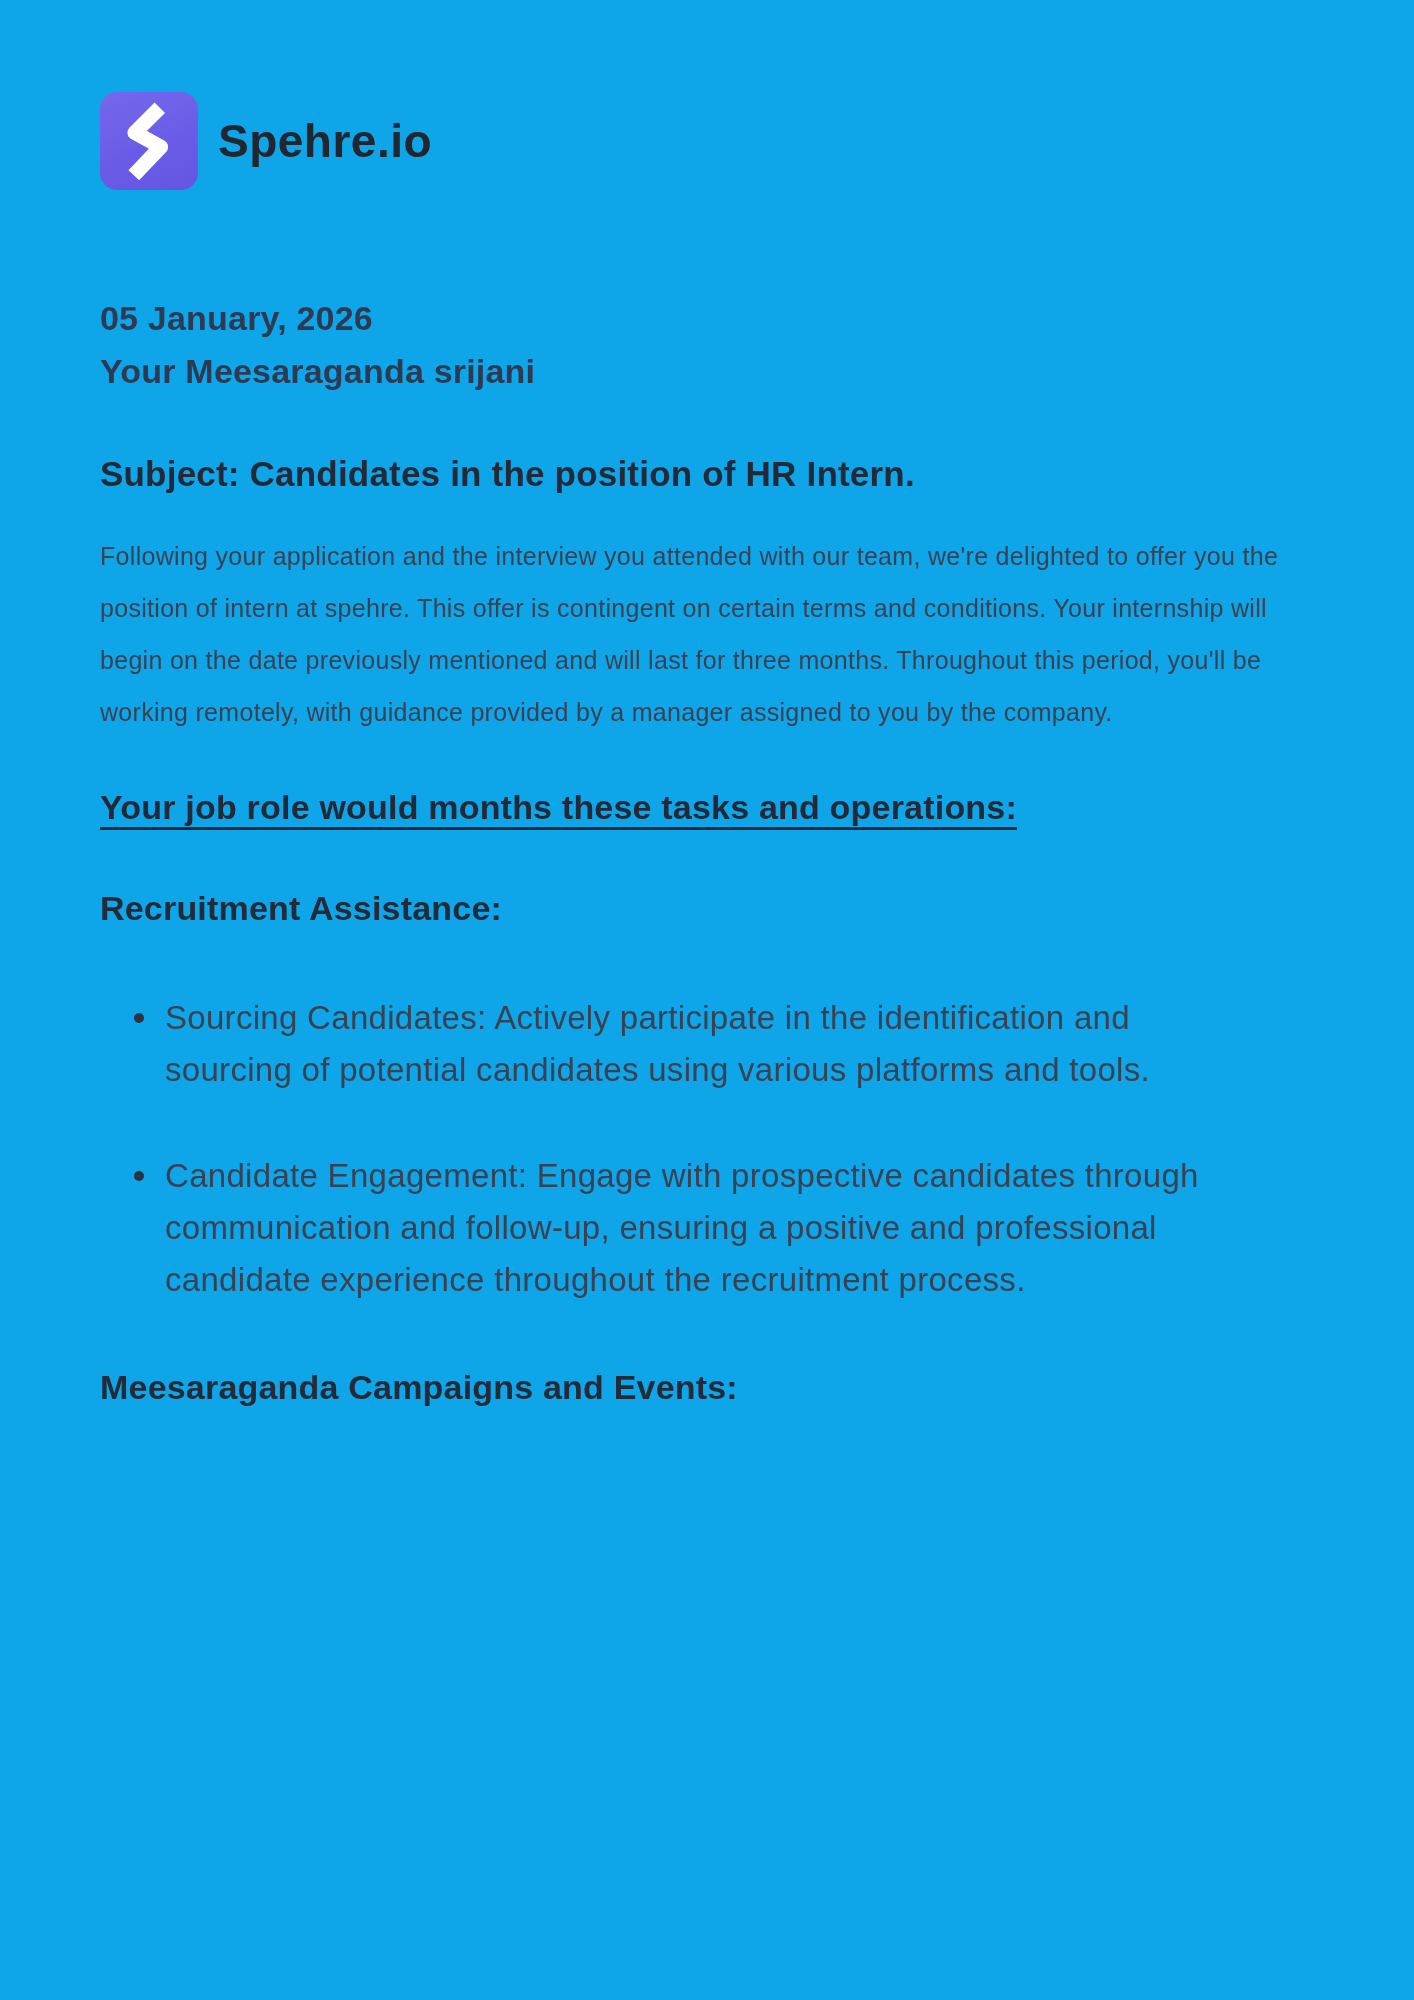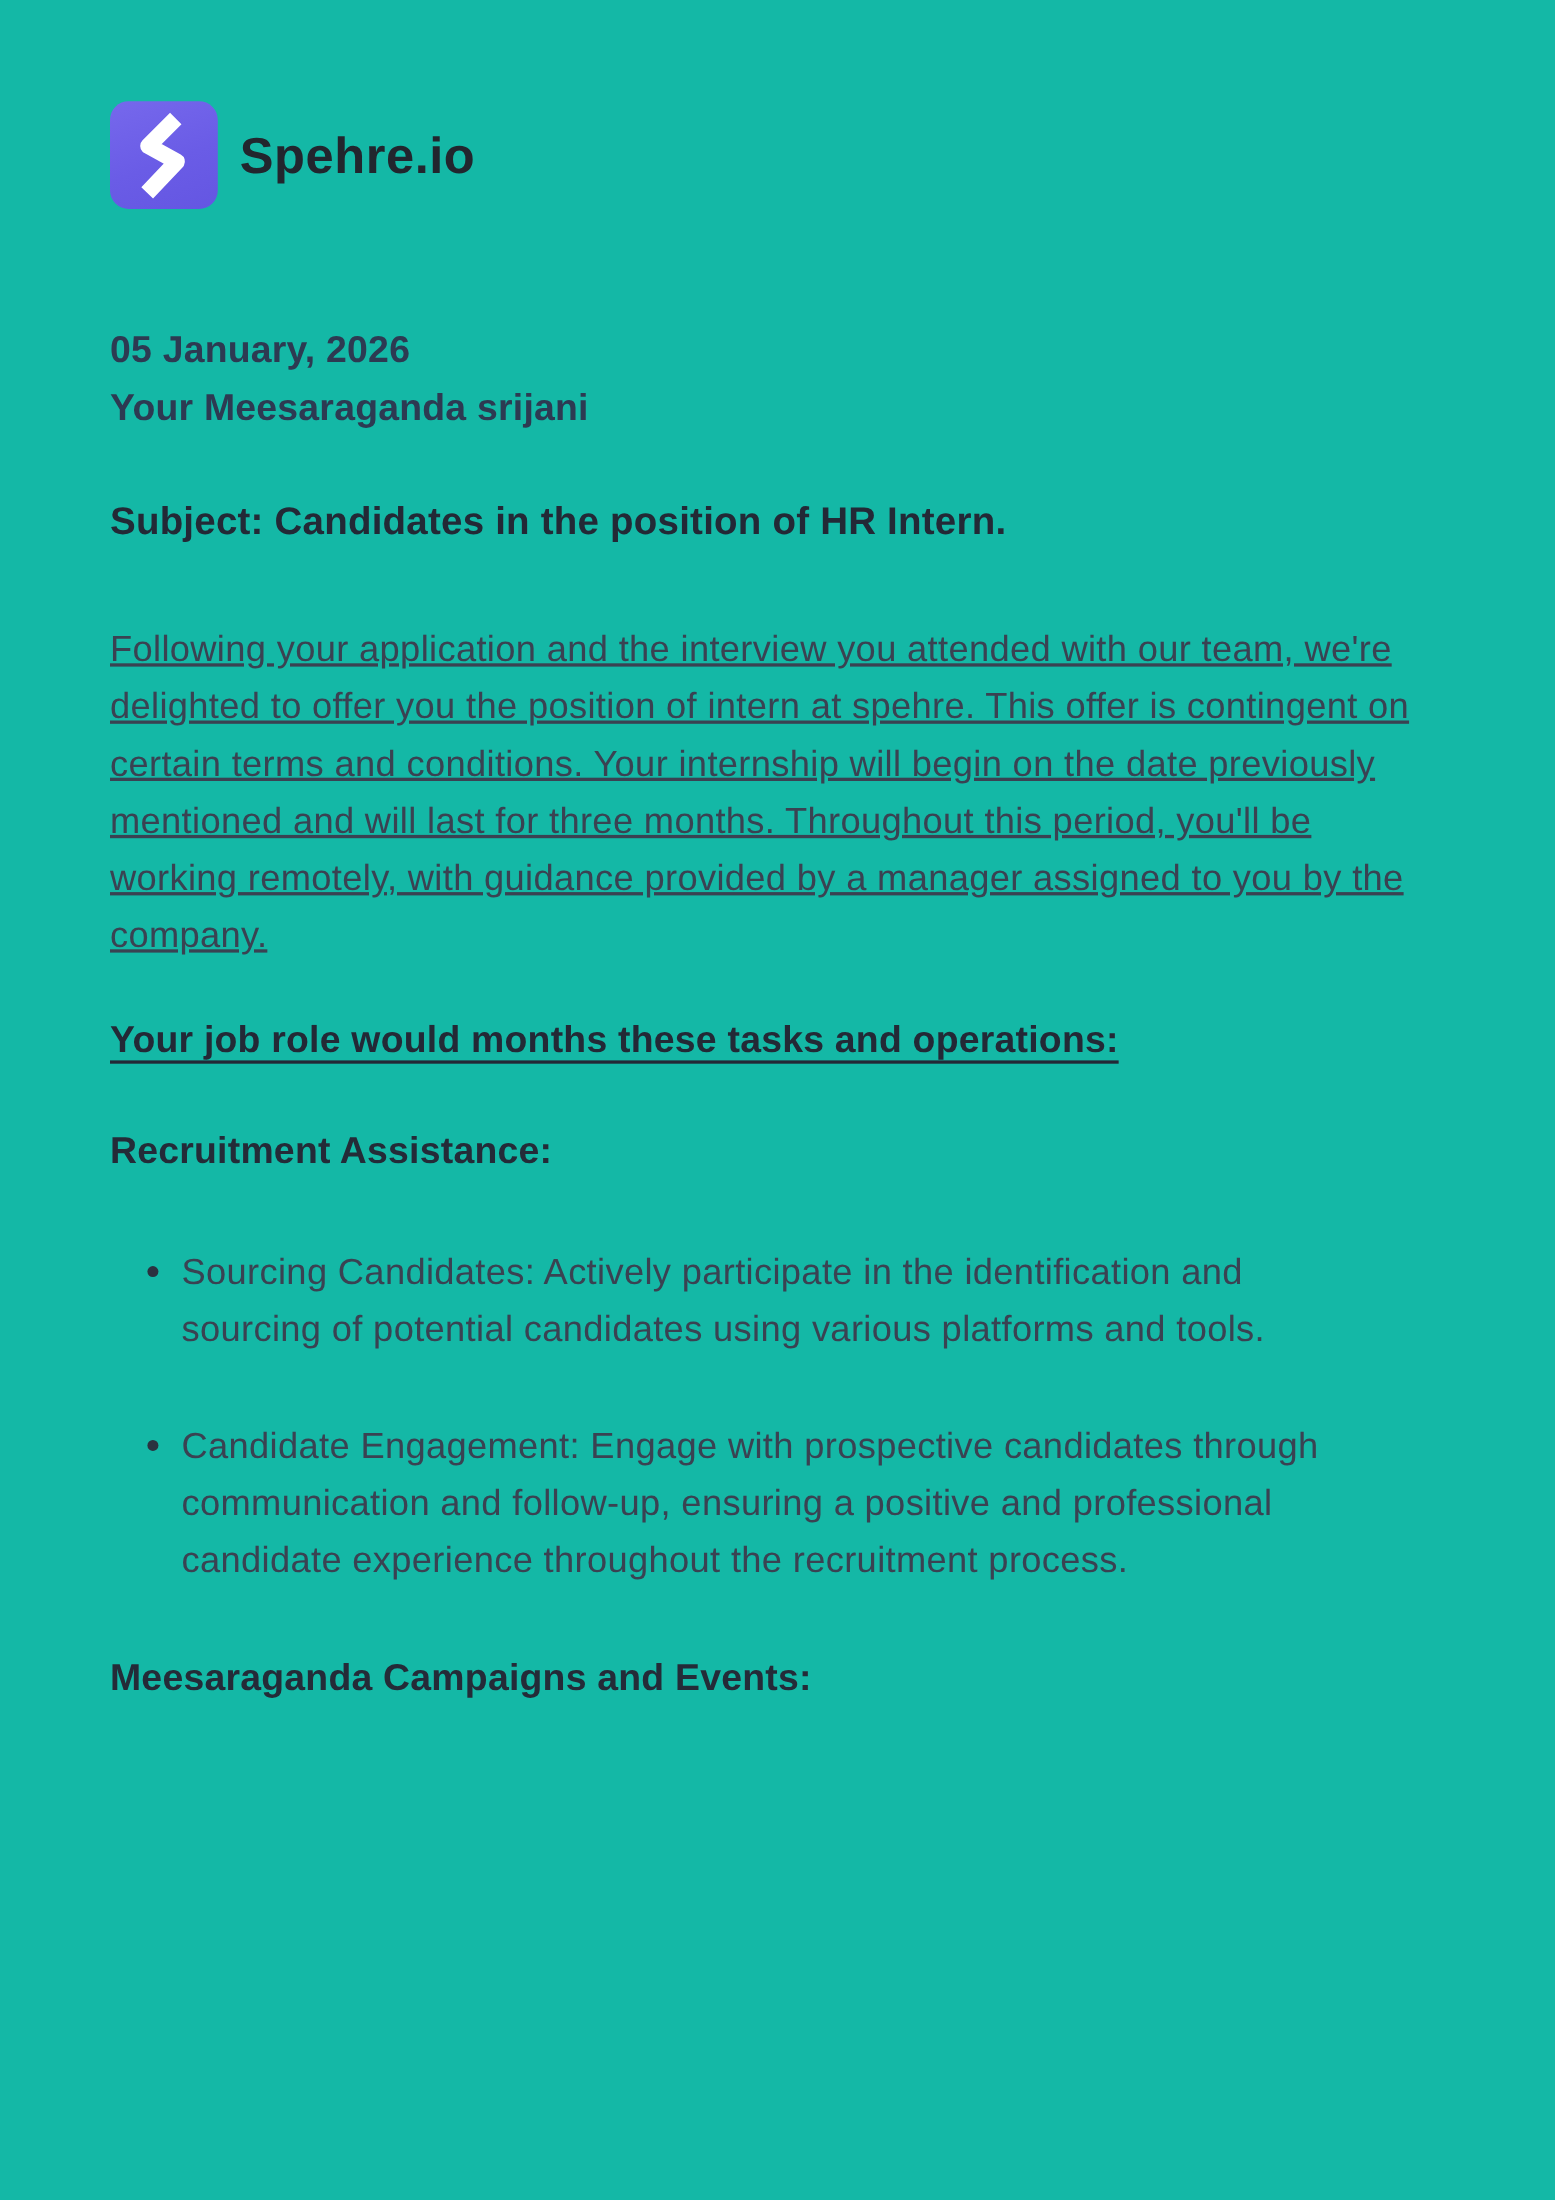--- a/index.html
+++ b/index.html
@@ -2,21 +2,21 @@
 <html><head>
 <meta charset="utf-8">
 <style>
   * { margin: 0; padding: 0; box-sizing: border-box; }
   html, body { background: #ffffff; }
   .page {
     position: relative;
     width: 1414px;
     height: 2000px;
     margin: 0 auto;
-    background: #14b8a6;
+    background: #0ea5e9;
     overflow: hidden;
     font-family: "Liberation Sans", sans-serif;
   }
   .content {
     padding: 92px 100px 0 100px;
   }
   
   .logo-row {
     display: flex;
     align-items: center;
@@ -49,27 +49,26 @@
     letter-spacing: 0.2px;
   }
   .subject {
     margin-top: 56px;
     font-size: 35px;
     font-weight: 700;
     color: #232936;
     letter-spacing: 0.2px;
   }
   .body-par {
-    margin-top: 70px;
+    margin-top: 36px;
     width: 1216px;
-    font-size: 33px;
+    font-size: 25px;
     line-height: 52px;
     letter-spacing: 0.3px;
     color: #3a4252;
-    text-decoration: underline;
   }
   .tasks-heading {
     margin-top: 50px;
     font-size: 34px;
     font-weight: 700;
     color: #232936;
     letter-spacing: 0.2px;
     text-decoration: underline;
     text-decoration-thickness: 3px;
     text-underline-offset: 8px;

